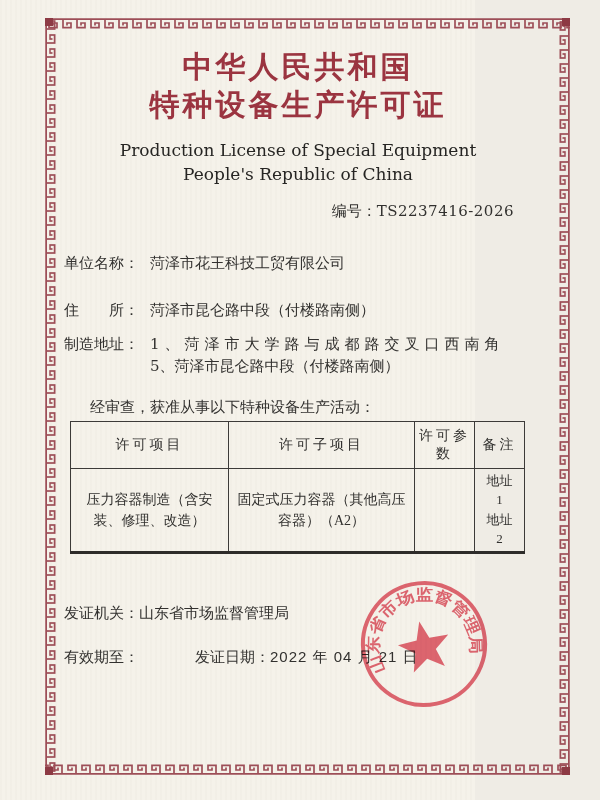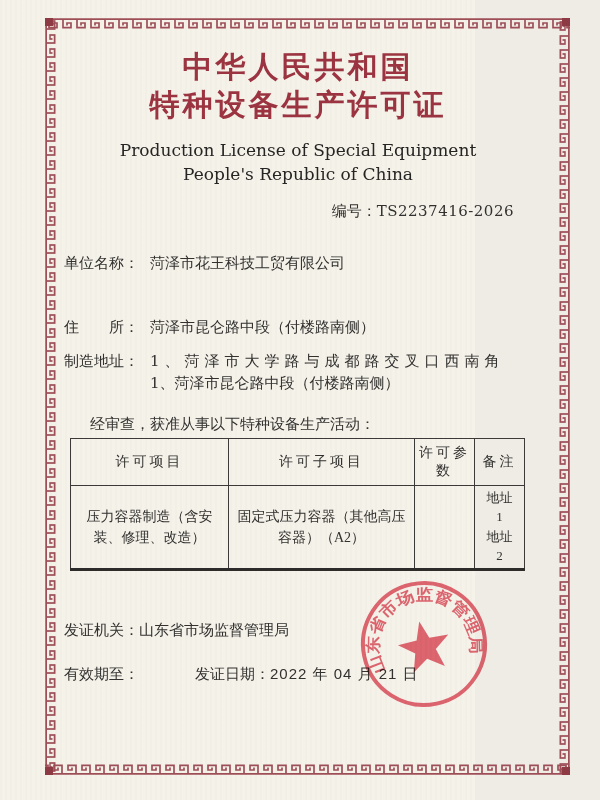--- a/index.html
+++ b/index.html
@@ -21,21 +21,21 @@
   .title-cn{
     margin:0;text-align:center;color:#9b3440;
     font-size:30px;font-weight:bold;line-height:1.26;letter-spacing:3px;
   }
   .title-en{
     margin-top:14px;text-align:center;color:#262523;
     font-size:17px;line-height:1.42;
   }
   .serial-line{margin-top:16px;text-align:right;padding-right:18px;font-size:15px;}
   .serial-line .value{letter-spacing:0.5px;}
-  .field{margin-top:42px;font-size:15px;line-height:1.45;display:flex;align-items:flex-start;}
+  .field{margin-top:25px;font-size:15px;line-height:1.45;display:flex;align-items:flex-start;}
   .field.first{margin-top:32px;}
   .field.mfg{margin-top:13px;}
   .field .label{flex:0 0 86px;white-space:pre;}
   .field .value{flex:1;}
   .mfg-lines .spread{letter-spacing:5px;}
   .approval{margin-top:20px;padding-left:26px;font-size:15px;}
   table.license{
     margin-top:4px;margin-left:6px;
     border-collapse:collapse;table-layout:fixed;width:454px;
     font-size:14px;
@@ -111,21 +111,21 @@
 
     <div class="field">
       <span class="label">住　　所：</span>
       <span class="value">菏泽市昆仑路中段（付楼路南侧）</span>
     </div>
 
     <div class="field mfg">
       <span class="label">制造地址：</span>
       <span class="value mfg-lines">
         <div class="spread">1、菏泽市大学路与成都路交叉口西南角</div>
-        <div>1、菏泽市昆仑路中段（付楼路南侧）</div>
+        <div>5、菏泽市昆仑路中段（付楼路南侧）</div>
       </span>
     </div>
 
     <div class="approval">经审查，获准从事以下特种设备生产活动：</div>
 
     <table class="license">
       <colgroup>
         <col class="col-project">
           <col class="col-sub">
           <col class="col-param">

